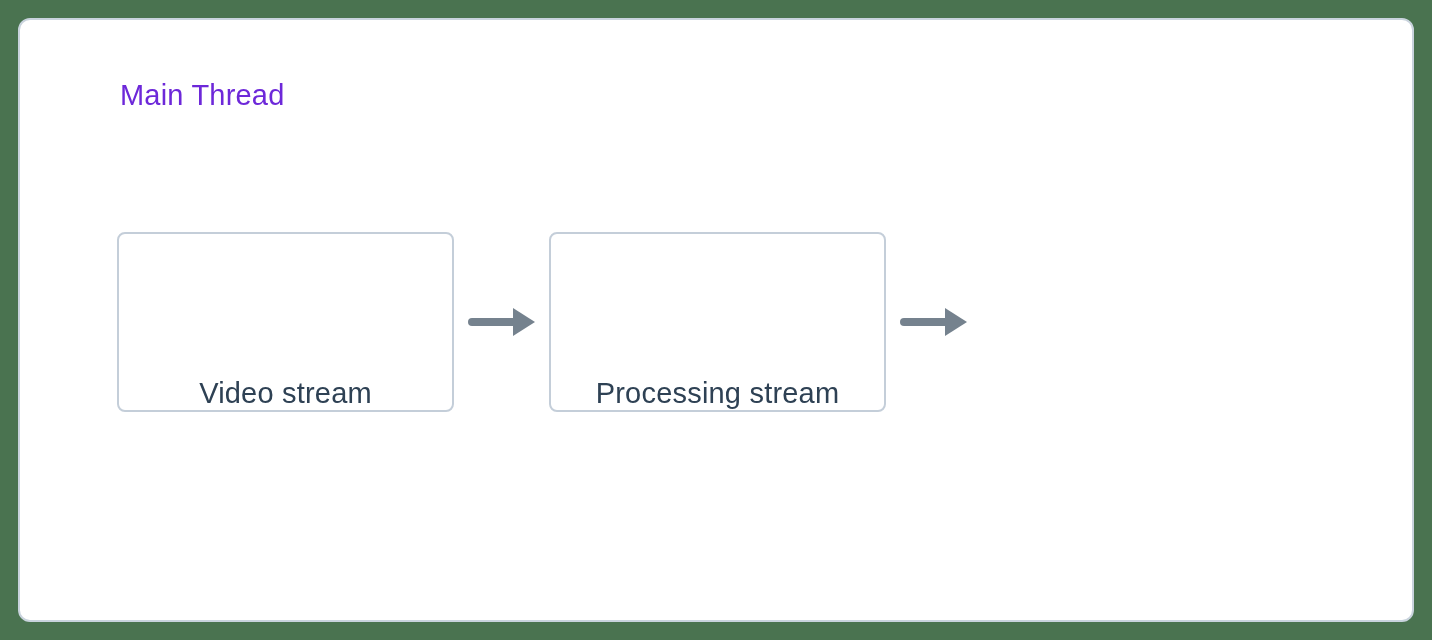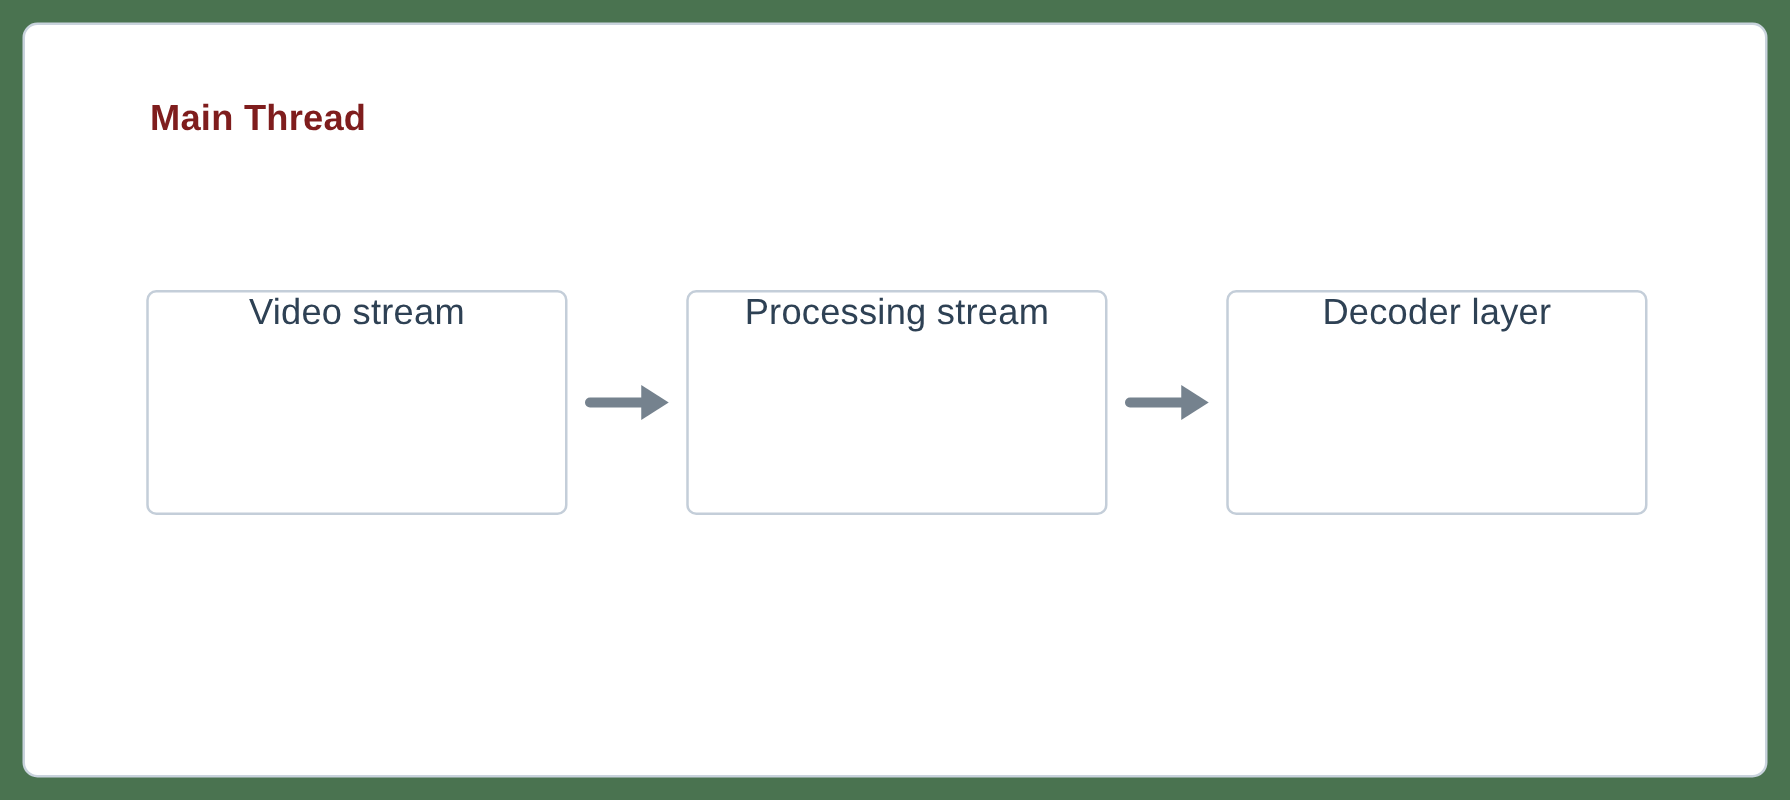--- a/index.html
+++ b/index.html
@@ -24,41 +24,40 @@
     background: #ffffff;
     border: 2px solid #c9d3dd;
     border-radius: 12px;
   }
   .lane-title {
     position: absolute;
     left: 100px;
     top: 58px;
     font-size: 29px;
     line-height: 1.2;
-    color: #7f1d1d;
+    color: #6d28d9;
     letter-spacing: 0.2px;
     white-space: nowrap;
-    font-weight: bold;
   }
   .flow {
     position: absolute;
     left: 97px;
     top: 212px;
     display: flex;
     align-items: center;
   }
   .node {
     box-sizing: border-box;
     width: 337px;
     height: 180px;
     background: #ffffff;
     border: 2px solid #c4ced9;
     border-radius: 8px;
     display: flex;
-    align-items: flex-start;
+    align-items: flex-end;
     justify-content: center;
     flex: none;
   }
   .node-label {
     font-size: 29px;
     color: #2e4154;
     letter-spacing: 0.2px;
     white-space: nowrap;
   }
   .edge {
@@ -96,18 +95,15 @@
       <span class="node-label">Processing stream</span>
     </div>
 
     <div class="edge">
       <svg width="68" height="30" viewBox="0 0 68 30">
         <line x1="4" y1="15" x2="46" y2="15" stroke-width="8" stroke-linecap="round" stroke="#75828e"></line>
         <polygon points="45,1 67,15 45,29" fill="#75828e"></polygon>
       </svg>
     </div>
 
-    <div class="node">
-      <span class="node-label">Decoder layer</span>
-    </div>
 
   </div>
 </div>
 
 </body></html>

